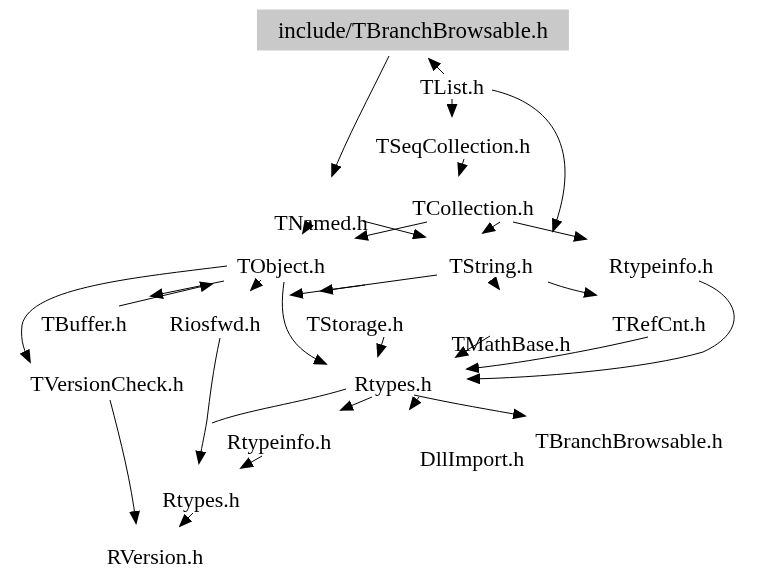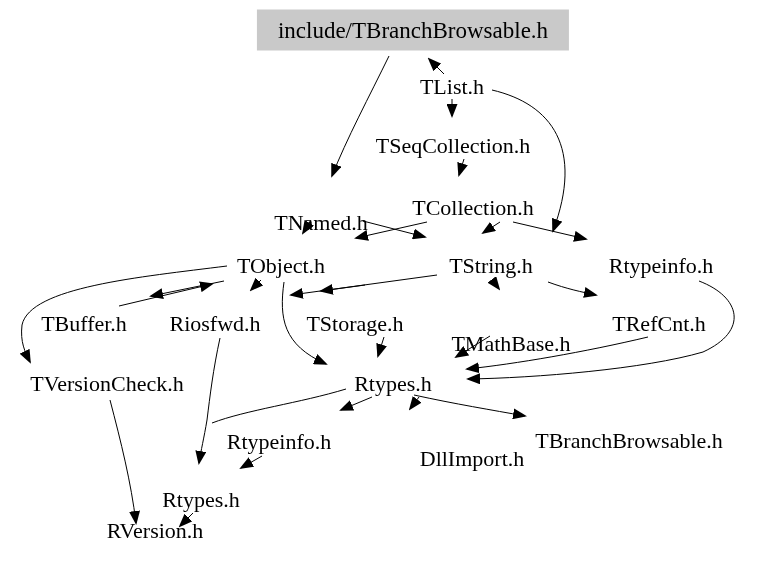--- a/index.html
+++ b/index.html
@@ -94,15 +94,15 @@
       <div class="node" style="left: 215px; top: 324px;">Riosfwd.h</div>
       <div class="node" style="left: 355px; top: 324px;">TStorage.h</div>
       <div class="node" style="left: 511px; top: 344px; text-align: right;">TMathBase.h</div>
       <div class="node" style="left: 659px; top: 324px;">TRefCnt.h</div>
       <div class="node" style="left: 107px; top: 384px;">TVersionCheck.h</div>
       <div class="node" style="left: 393px; top: 384px;">Rtypes.h</div>
       <div class="node" style="left: 279px; top: 442px;">Rtypeinfo.h</div>
       <div class="node" style="left: 428px; top: 459px; margin-left: 44px;">DllImport.h</div>
       <div class="node" style="left: 629px; top: 441px;">TBranchBrowsable.h</div>
       <div class="node" style="left: 201px; top: 500px;">Rtypes.h</div>
-      <div class="node" style="left: 155px; top: 531px;">RVersion.h</div>
+      <div class="node" style="left: 155px; top: 557px;">RVersion.h</div>
     </div>
 </div>
 
 </body></html>

